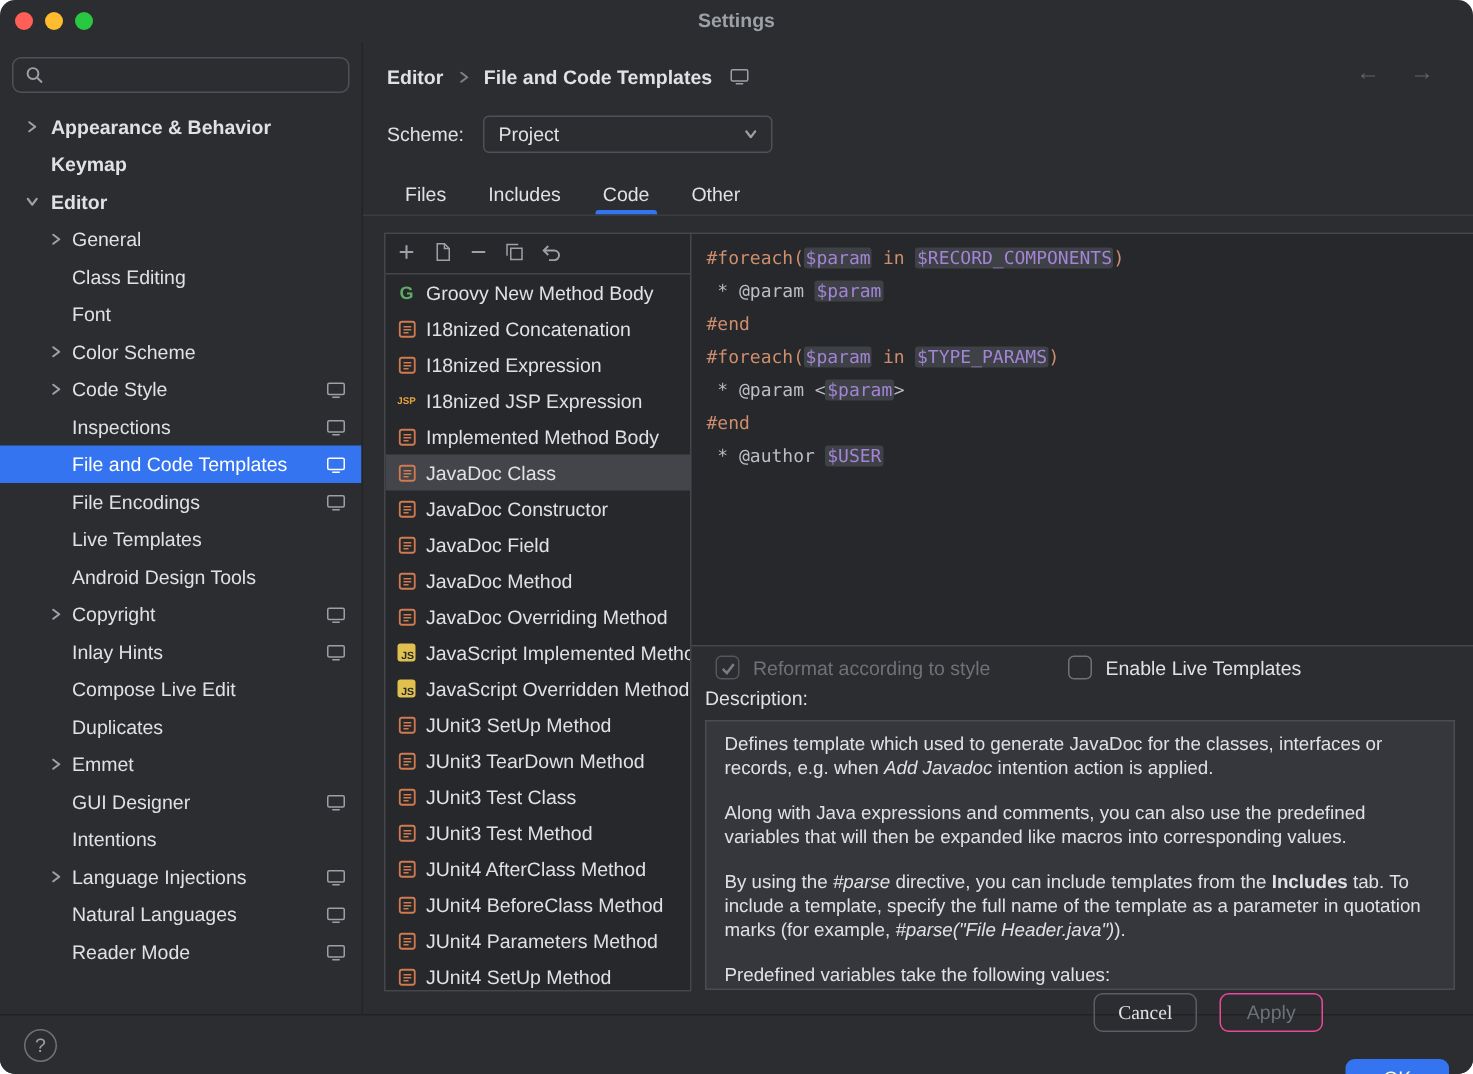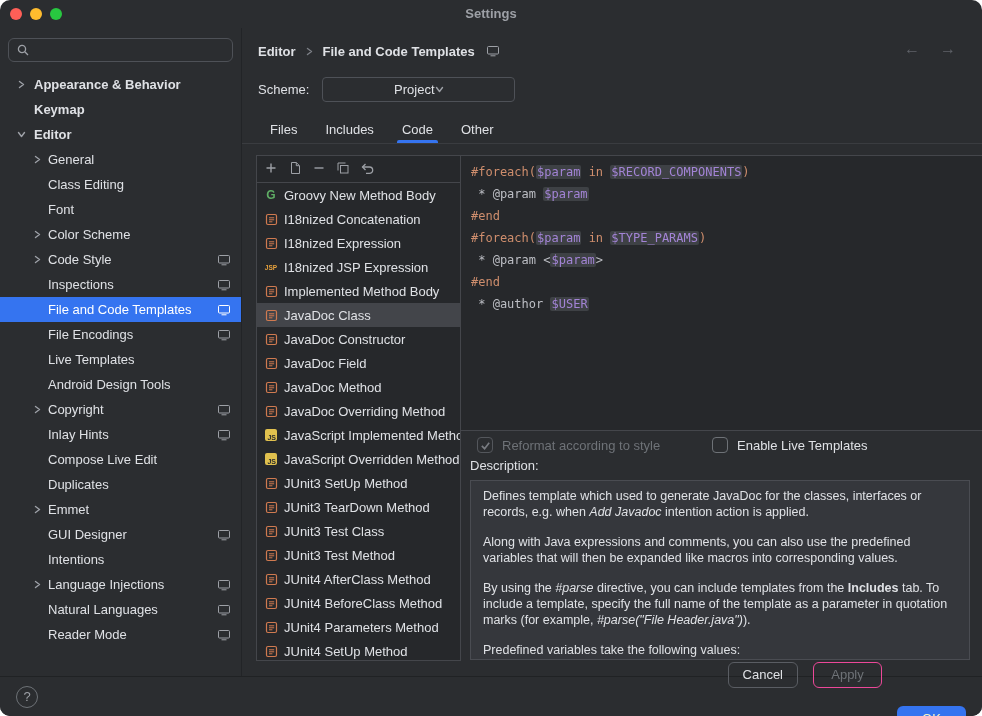--- a/index.html
+++ b/index.html
@@ -33,21 +33,21 @@
 
   
   .main { position:absolute; left:242px; top:28px; right:0; bottom:40px; }
   .breadcrumb { position:absolute; left:16px; top:11px; height:24px; display:flex; align-items:center; gap:9px; font-weight:600; }
   .crumb-sep { color:#7c7f85; display:flex; }
   .breadcrumb .screen-icon { color:#9da0a6; display:flex; margin-left:2px; }
   .nav-arrows { position:absolute; right:26px; top:12px; display:flex; gap:20px; color:#5f6268; font-size:16px; }
   .nav-arrows span { cursor:default; }
 
   .scheme-row { position:absolute; left:16px; top:48px; height:26px; display:flex; align-items:center; gap:13px; }
-  .scheme-select { width:193px; height:25px; border:1px solid #4e5157; border-radius:4px; display:flex; align-items:center; justify-content:center; padding:0 9px; background:#2b2d30; }
+  .scheme-select { width:193px; height:25px; border:1px solid #4e5157; border-radius:4px; display:flex; align-items:center; justify-content:space-between; padding:0 9px; background:#2b2d30; }
   .scheme-select .chev-down { color:#9da0a6; display:flex; }
   .chev-down svg { transform:rotate(90deg); }
 
   .tabs { position:absolute; left:14px; top:88px; height:27px; display:flex; }
   .tab { display:flex; align-items:center; padding:0 14px; position:relative; height:27px; color:#dfe1e5; }
   .tab.selected:after { content:''; position:absolute; left:9px; right:9px; bottom:0; height:3px; background:#3574f0; border-radius:2px 2px 0 0; }
   .tabs-line { position:absolute; left:0; right:0; top:115px; height:1px; background:#3a3c40; }
 
   
   .list-panel { position:absolute; left:14px; top:127px; width:205px; height:506px; border:1px solid #44464b; background:#26282b; overflow:hidden; }
@@ -85,21 +85,21 @@
   .desc-p { font-size:12.5px; line-height:16px; color:#dfe1e5; margin-bottom:14px; }
   .desc-p:last-child { margin-bottom:0; }
   .s-i { font-style:italic; }
   .s-b { font-weight:700; }
 
   
   .footer { position:absolute; left:0; right:0; bottom:0; height:40px; border-top:1px solid #202224; display:flex; align-items:center; padding:0 16px; background:#2b2d30; }
   .help { width:22px; height:22px; border:1px solid #6e7277; border-radius:50%; color:#9da0a6; display:flex; align-items:center; justify-content:center; font-size:13px; }
   .footer-buttons { margin-left:auto; display:flex; gap:15px; }
   .btn { min-width:69px; height:26px; border-radius:6px; display:flex; align-items:center; justify-content:center; padding:0 14px; font-size:13px; }
-  .btn-cancel { border:1px solid #5a5d63; color:#dfe1e5; }
+  .btn-cancel { border:1px solid #5a5d63; color:#dfe1e5;font-family:Liberation Serif, serif; }
   .btn-apply { border:1px solid #ec4899; color:#6e7277; }
   .btn-ok { background:#3574f0; color:#fef9c3;margin-top:44px; }
 </style>
 </head>
 <body>
 
 <div class="window">
 
   <div class="titlebar">
     <div class="traffic">

